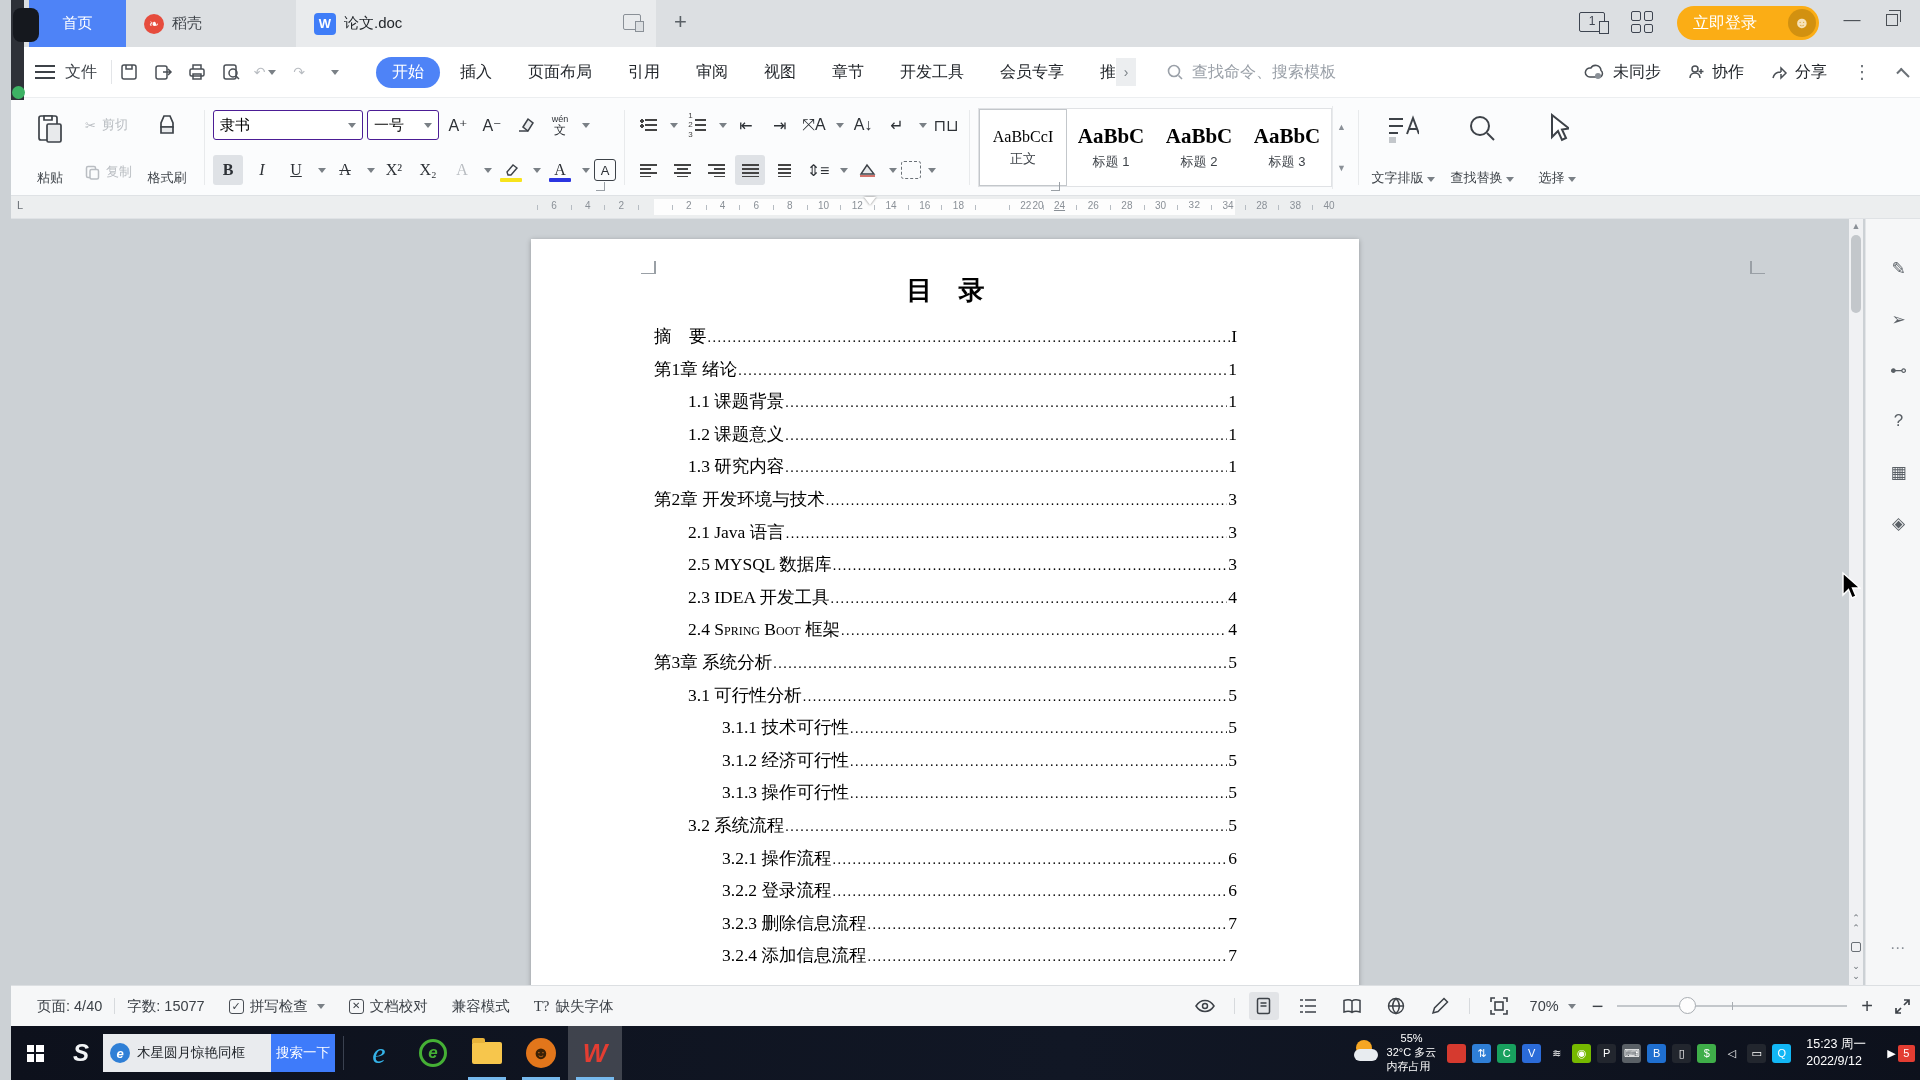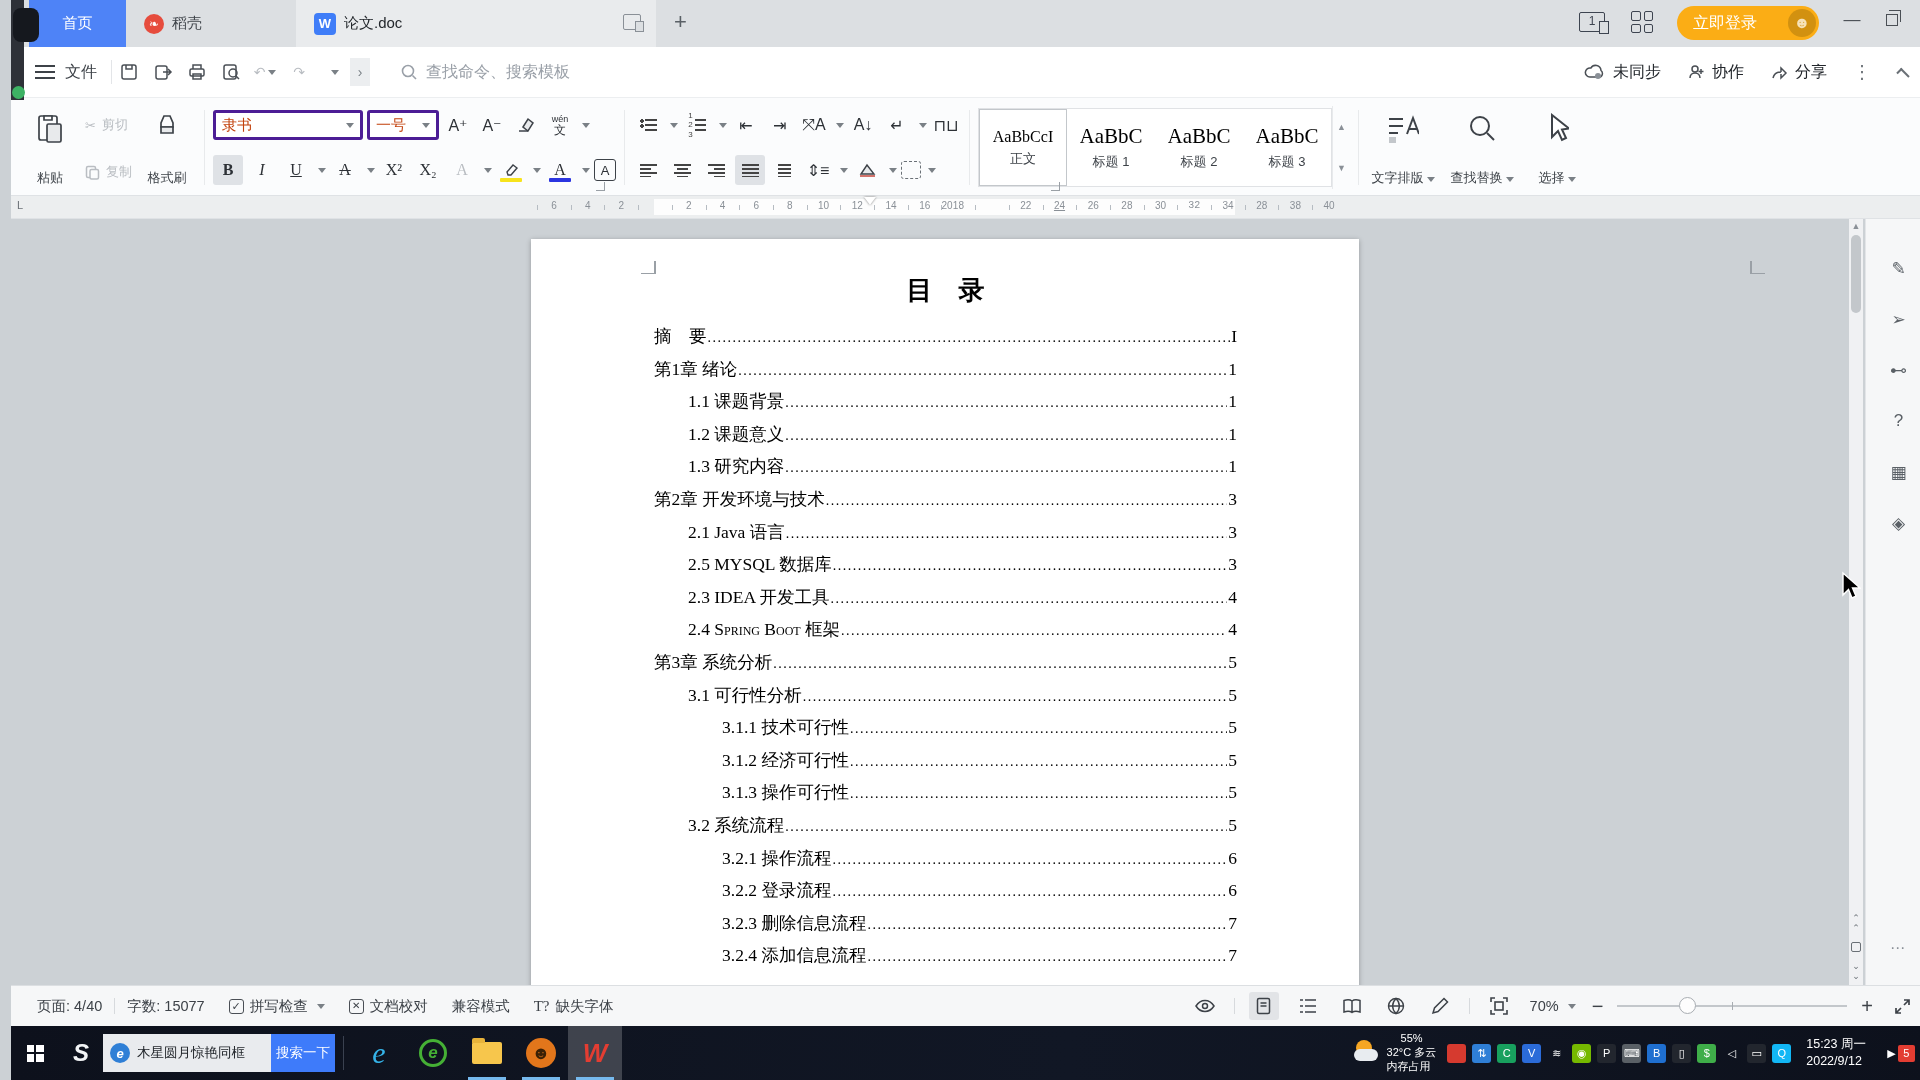--- a/index.html
+++ b/index.html
@@ -56,41 +56,41 @@
   
   .ribbon { position:absolute; top:98px; left:0; right:0; height:98px; background:#fbfcfd; border-bottom:1px solid #dfe2e5; display:flex; align-items:stretch; padding:8px 0 6px 10px; }
   .rb-div { width:1px; background:#e8eaec; margin:4px 8px; }
   .bigbtn { width:58px; display:flex; flex-direction:column; align-items:center; justify-content:space-between; padding:4px 0 2px; font-size:13px; }
   .bigbtn .bicon { height:38px; display:flex; align-items:center; }
   .smallcol { display:flex; flex-direction:column; justify-content:space-between; padding:6px 0 4px; }
   .smbtn { display:flex; align-items:center; gap:6px; font-size:13px; height:26px; padding:0 6px; }
   .smbtn.disabled { color:#b9bdc2; }
   .fontgrp { display:flex; flex-direction:column; justify-content:space-between; padding:4px 0; }
   .fg-row { display:flex; align-items:center; gap:4px; }
-  .selbox { height:30px; background:#fff; border:3px solid #4c1d95; border-radius:3px; display:flex; align-items:center; justify-content:space-between; padding:0 6px; font-size:15px; color:#c2410c; }
+  .selbox { height:30px; background:#fff; border:1px solid #4c1d95; border-radius:3px; display:flex; align-items:center; justify-content:space-between; padding:0 6px; font-size:15px; color:#000000; }
   .fname { width:150px; } .fsize { width:72px; }
   .tgl { min-width:30px; height:30px; display:flex; align-items:center; justify-content:center; border-radius:3px; color:#2d3136; font-size:16px; padding:0 2px; }
   .tgl.active { background:#dfe2e6; }
   .tgl.disabled { color:#b9bdc2; }
   .serifb { font-family:"Liberation Serif","DejaVu Serif",serif; }
   .ubar { text-decoration:underline; }
   .color-under { position:relative; }
   .color-under::after { content:""; position:absolute; left:4px; right:4px; bottom:3px; height:4px; border-radius:1px; background:var(--uc,#f7e31c); }
   .lines-ic { width:17px; height:13px; }
   .al  { background:linear-gradient(#444,#444) 0 0/17px 2px no-repeat,linear-gradient(#444,#444) 0 4px/11px 2px no-repeat,linear-gradient(#444,#444) 0 8px/17px 2px no-repeat,linear-gradient(#444,#444) 0 12px/11px 2px no-repeat; }
   .ac  { background:linear-gradient(#444,#444) 0 0/17px 2px no-repeat,linear-gradient(#444,#444) 3px 4px/11px 2px no-repeat,linear-gradient(#444,#444) 0 8px/17px 2px no-repeat,linear-gradient(#444,#444) 3px 12px/11px 2px no-repeat; }
   .ar  { background:linear-gradient(#444,#444) 0 0/17px 2px no-repeat,linear-gradient(#444,#444) 6px 4px/11px 2px no-repeat,linear-gradient(#444,#444) 0 8px/17px 2px no-repeat,linear-gradient(#444,#444) 6px 12px/11px 2px no-repeat; }
   .aj  { background:repeating-linear-gradient(#444 0 2px,transparent 2px 4px); }
   .stylegallery { display:flex; align-items:stretch; border:1px solid #e0e2e5; background:#fff; margin:2px 0; }
   .stylecell { width:88px; display:flex; flex-direction:column; align-items:center; justify-content:center; gap:4px; }
   .stylecell .prev { font-family:"Liberation Serif","DejaVu Serif",serif; font-size:21px; color:#000; white-space:nowrap; overflow:hidden; max-width:84px; }
   .stylecell.body .prev { font-size:16px; }
   .stylecell .slabel { font-size:13px; color:#3d4248; }
   .stylecell.selected { border:1px solid #c3c7cb; }
-  .stylecell:not(.body) .prev { font-weight:normal; }
+  .stylecell:not(.body) .prev { font-weight:bold; }
   .gal-scroll { width:18px; border-left:1px solid #e8eaec; display:flex; flex-direction:column; }
   .gal-scroll i { flex:1; display:flex; align-items:center; justify-content:center; color:#8a9097; font-size:9px; }
   .launcher { position:absolute; width:9px; height:9px; border-right:1.5px solid #9aa0a6; border-bottom:1.5px solid #9aa0a6; }
 
   
   .ruler { position:absolute; top:196px; left:0; right:0; height:23px; background:#eceeef; border-bottom:1px solid #dfe2e5; }
   .ruler-inner { position:absolute; left:643px; width:581px; top:3px; bottom:3px; background:#fdfdfd; }
   .rnum { position:absolute; top:4px; font-size:10px; color:#8a9097; transform:translateX(-50%); }
   .rtick { position:absolute; top:9px; width:1px; height:5px; background:#b6bcc2; }
   .indent-marker { position:absolute; left:853px; top:1px; width:0; height:0; border-left:6px solid transparent; border-right:6px solid transparent; border-top:8px solid #fff; filter:drop-shadow(0 0 1px #777); }
@@ -240,20 +240,32 @@
           <rect x="3" y="3" width="12" height="14" rx="2"></rect>
           <circle cx="12" cy="11" r="4"></circle>
           <path d="M15 14l3 3"></path>
         </svg>
     </div>
     <div class="qbtn disabled">↶<span class="caret"></span></div>
     <div class="qbtn disabled">↷</div>
     <div class="qbtn">
         <span class="caret"></span>
       </div>
+    <div class="menu-tabs">
+        <div class="menu-tab active">开始</div>
+        <div class="menu-tab">插入</div>
+        <div class="menu-tab">页面布局</div>
+        <div class="menu-tab">引用</div>
+        <div class="menu-tab">审阅</div>
+        <div class="menu-tab">视图</div>
+        <div class="menu-tab">章节</div>
+        <div class="menu-tab">开发工具</div>
+        <div class="menu-tab">会员专享</div>
+        <div class="menu-tab clipped">推</div>
+      </div>
     <div class="more-chip">
         <span>›</span>
       </div>
     <div class="cmd-search">
       <svg width="18" height="18" viewBox="0 0 18 18" fill="none" stroke="#9aa0a8" stroke-width="1.6">
           <circle cx="8" cy="8" r="5.5"></circle>
           <path d="M12.5 12.5L16 16"></path>
         </svg>
       <span>查找命令、搜索模板</span>
     </div>
@@ -491,21 +503,21 @@
         <span class="rnum" style="left: 812.6px;">10</span>
         <span class="rtick" style="left: 795.6px;"></span>
         <span class="rnum" style="left: 846.3px;">12</span>
         <span class="rtick" style="left: 829.3px;"></span>
         <span class="rnum" style="left: 880px;">14</span>
         <span class="rtick" style="left: 863px;"></span>
         <span class="rnum" style="left: 913.7px;">16</span>
         <span class="rtick" style="left: 896.7px;"></span>
         <span class="rnum" style="left: 947.4px;">18</span>
         <span class="rtick" style="left: 930.4px;"></span>
-        <span class="rnum" style="left: 936px;">20</span>
+        <span class="rnum" style="left: 1027px;">20</span>
         <span class="rtick" style="left: 964.1px;"></span>
         <span class="rnum" style="left: 1014.8px;">22</span>
         <span class="rtick" style="left: 997.8px;"></span>
         <span class="rnum" style="left: 1048.5px; text-decoration: underline;">24</span>
         <span class="rtick" style="left: 1031.5px;"></span>
         <span class="rnum" style="left: 1082.2px;">26</span>
         <span class="rtick" style="left: 1065.2px;"></span>
         <span class="rnum" style="left: 1115.9px;">28</span>
         <span class="rtick" style="left: 1098.9px;"></span>
         <span class="rnum" style="left: 1149.6px;">30</span>

